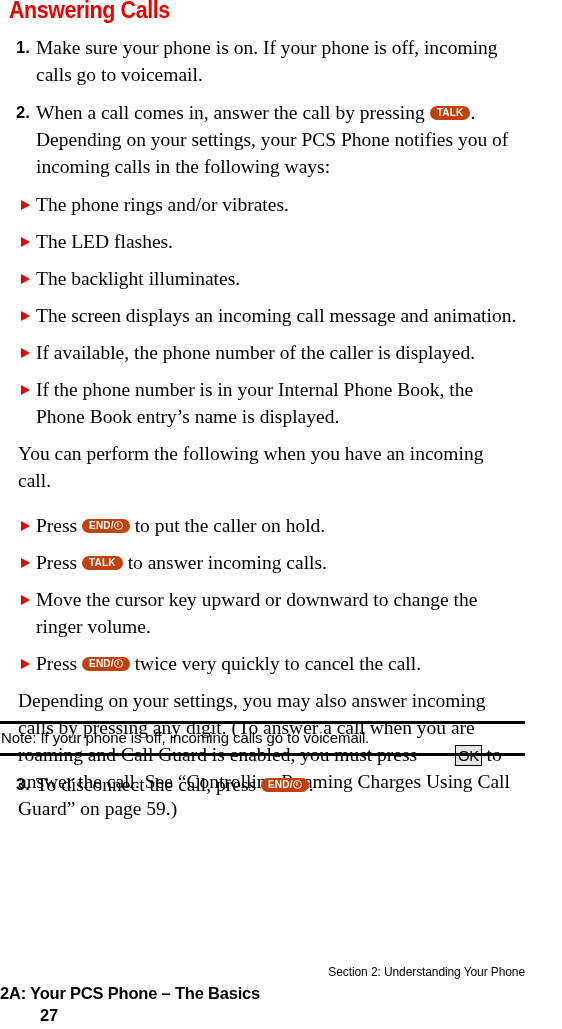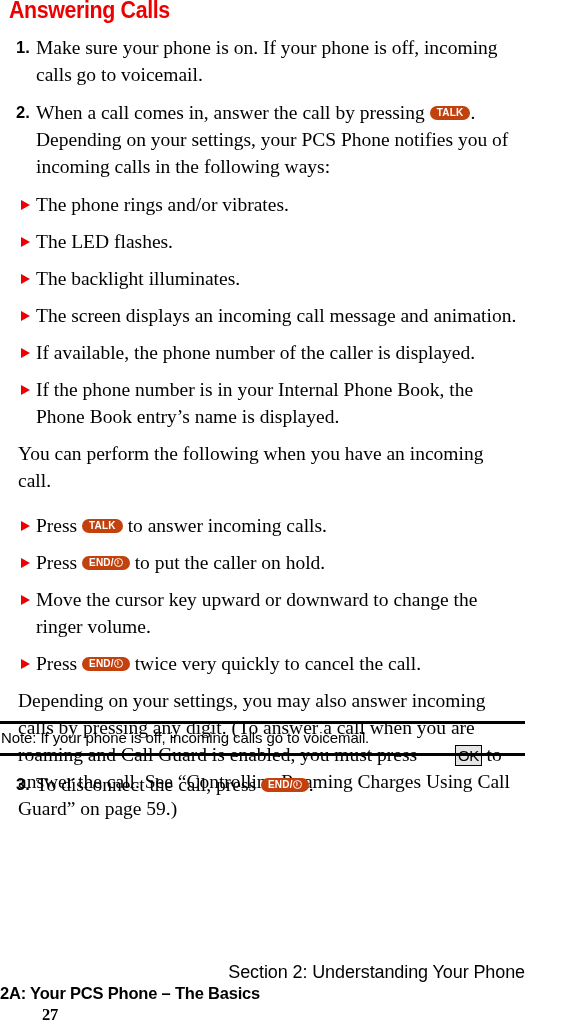--- a/index.html
+++ b/index.html
@@ -186,21 +186,21 @@
   .footer {
     position: absolute;
     left: 0;
     right: 0;
     bottom: 3px;
     width: 562px;
     text-align: right;
     font-family: "Liberation Sans", sans-serif;
   }
   .footer-line1 {
-    font-size: 18px;
+    font-size: 12px;
     line-height: 20px;
     padding-right: 37px;
     letter-spacing: -0.1px;
   }
   .footer-line2 {
     font-size: 16.5px;
     font-weight: bold;
     line-height: 22px;
     padding-right: 0px;
     letter-spacing: -0.2px;
@@ -208,21 +208,20 @@
     justify-content: flex-end;
     align-items: baseline;
     flex-direction: column;
   }
   .footer-line2 .ftitle { }
   .footer-line2 .fpage {
     display: inline-block;
     width: 58px;
     text-align: right;
     padding-right: 21px;
-    font-family: Liberation Serif, serif;
   }
 </style>
 </head>
 <body>
 
 <div class="page">
 
   <div class="section-title">Answering Calls</div>
 
   <div class="content">
@@ -259,26 +258,26 @@
     </div>
     <div class="bullet">
       <span class="tri"></span>
       <span>If the phone number is in your Internal Phone Book, the Phone Book entry’s name is displayed.</span>
     </div>
 
     <div class="para tight">You can perform the following when you have an incoming call.</div>
 
     <div class="bullet">
       <span class="tri"></span>
+      <span>Press </span><span class="key-pill"><span>END/</span><span class="pwr"></span></span><span> to put the caller on hold.</span>
+    </div>
+
+    <div class="bullet">
+      <span class="tri"></span>
       <span>Press </span><span class="key-pill">TALK</span><span> to answer incoming calls.</span>
-    </div>
-
-    <div class="bullet">
-      <span class="tri"></span>
-      <span>Press </span><span class="key-pill"><span>END/</span><span class="pwr"></span></span><span> to put the caller on hold.</span>
     </div>
 
     <div class="bullet">
       <span class="tri"></span>
       <span>Move the cursor key upward or downward to change the ringer volume.</span>
     </div>
 
     <div class="bullet">
       <span class="tri"></span>
       <span>Press </span><span class="key-pill"><span>END/</span><span class="pwr"></span></span><span> twice very quickly to cancel the call.</span>

